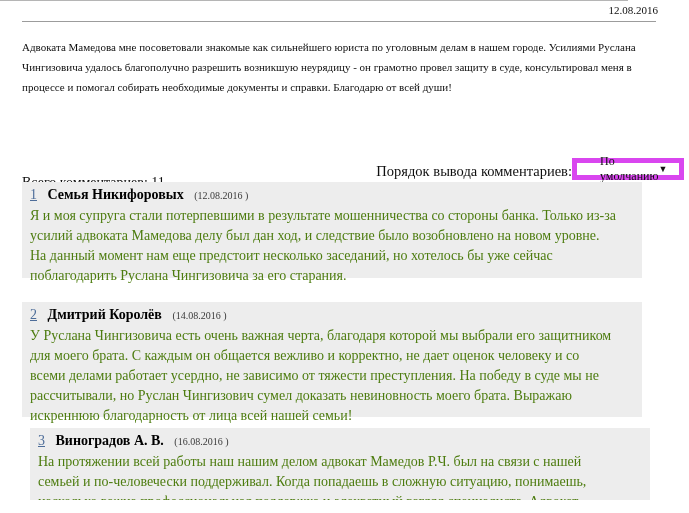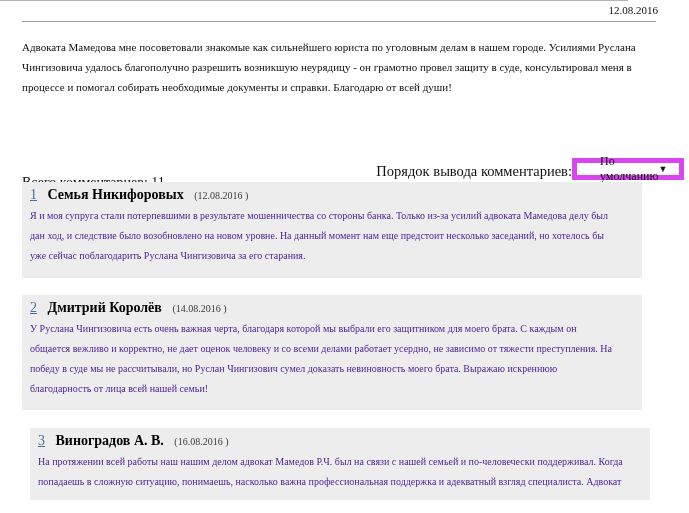--- a/index.html
+++ b/index.html
@@ -19,27 +19,27 @@
     box-sizing:border-box;width:112px;height:22px;border:5px solid #d946ef;background:#fff;
     display:flex;align-items:center;justify-content:space-between;padding:0 23px;cursor:default;
   }
   #order-select .val{font-size:12px;color:#111;}
   #order-select .arrow{font-size:9px;color:#111;line-height:1;}
   .comment{
     position:absolute;left:22px;width:620px;box-sizing:border-box;background:#ededed;
     padding:4px 26px 7px 8px;
   }
   #comment-1{top:182px;height:96px;}
-  #comment-2{top:295px;height:115px;}
+  #comment-2{top:302px;height:115px;}
   #comment-3{top:428px;height:72px;overflow:hidden;margin-left:8px;}
   .c-head{font-size:14px;line-height:17px;margin-bottom:2px;white-space:nowrap;}
   .c-num{color:#4d6d99;text-decoration:underline;margin-right:7px;cursor:pointer;}
   .c-author{font-weight:bold;color:#000;}
   .c-date{font-size:10px;color:#3a3a3a;margin-left:7px;}
-  .c-text{font-size:10px;line-height:20px;color:#4c1d95;}
+  .c-text{font-size:14px;line-height:20px;color:#4d7c0f;}
 </style>
 </head>
 <body>
 
 <div id="page">
 
   <div id="line-top" class="hr"></div>
 
   <div id="top-date">12.08.2016</div>
 

